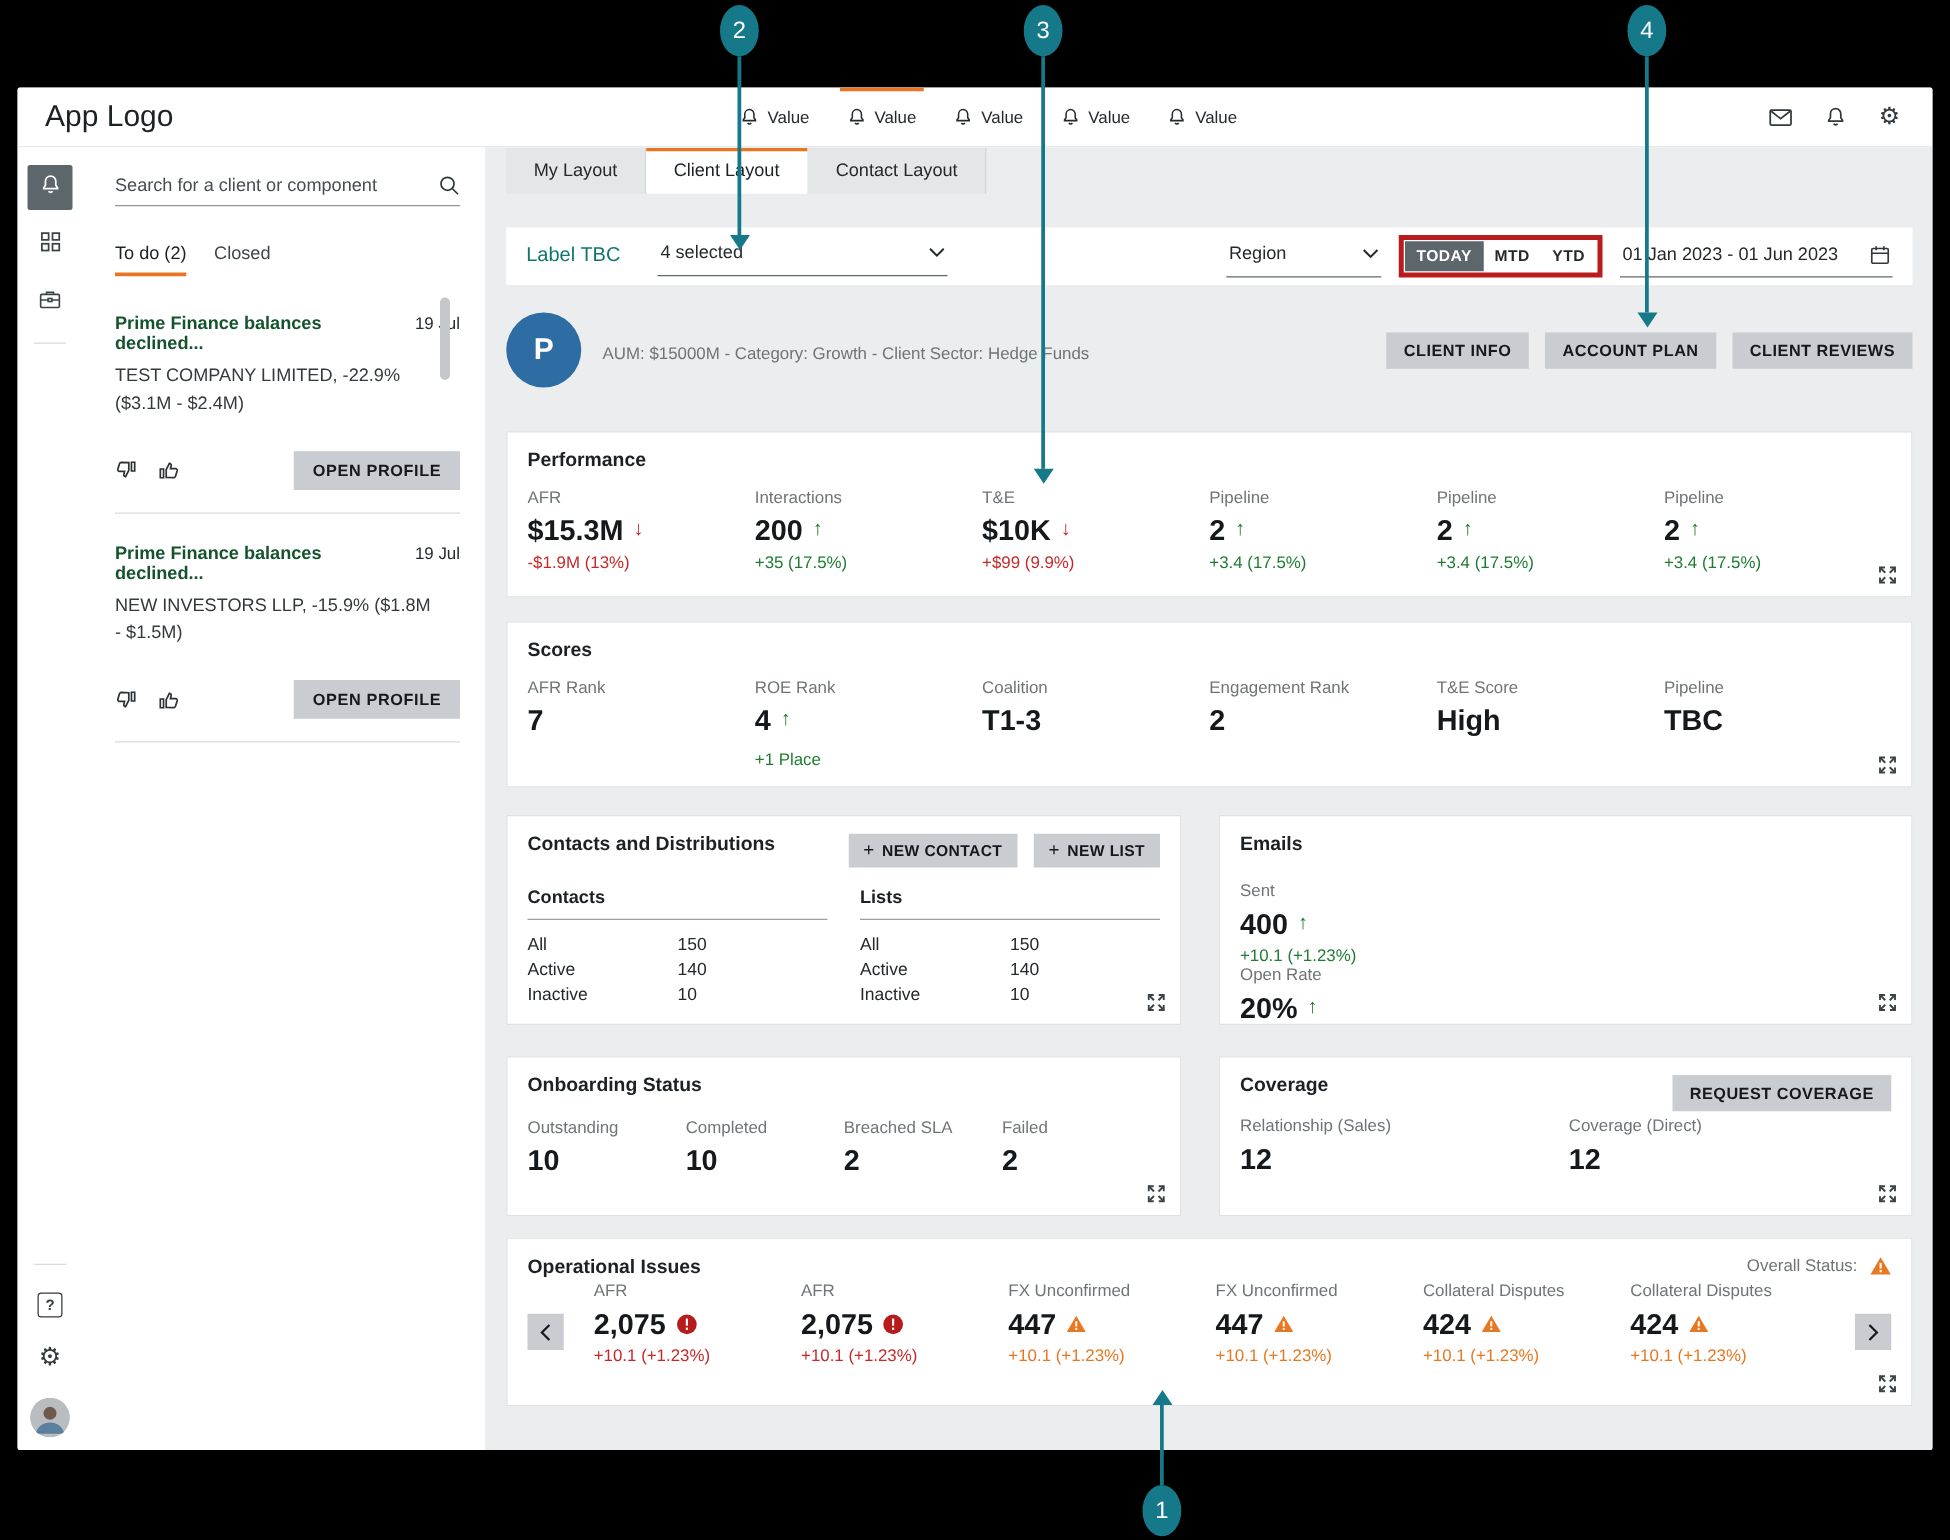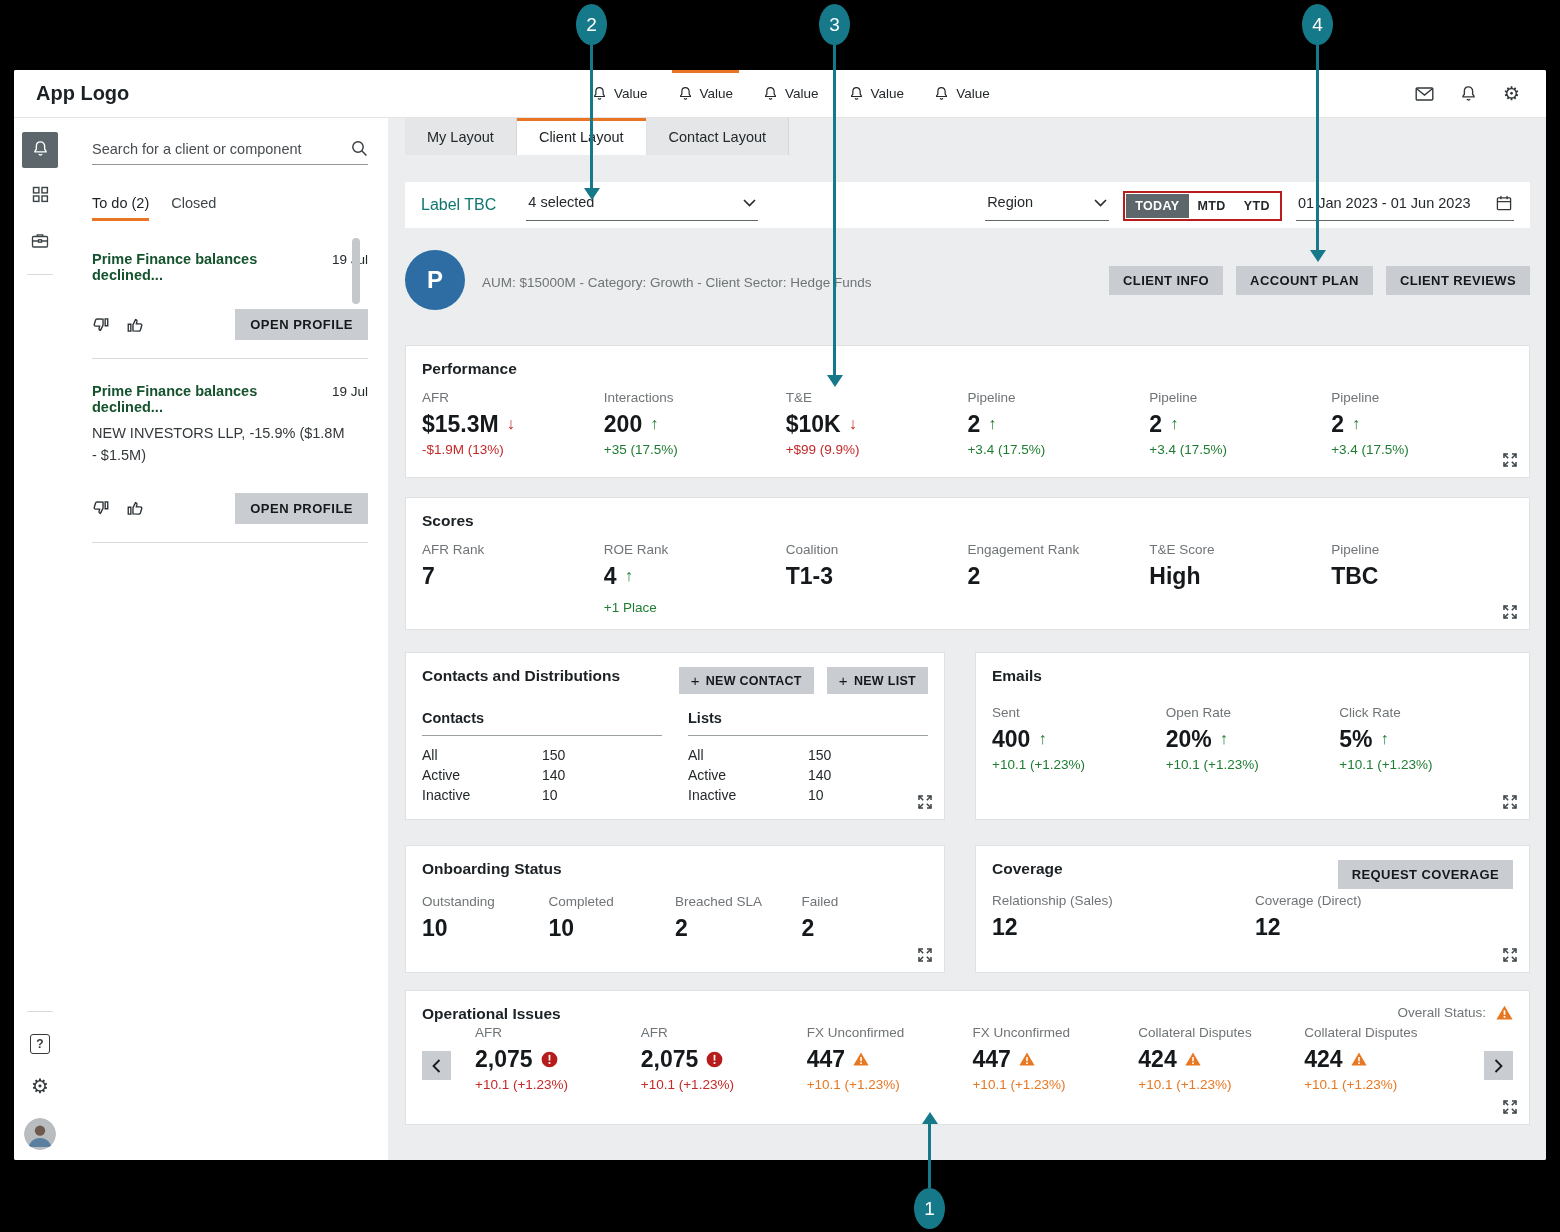--- a/index.html
+++ b/index.html
@@ -16,21 +16,21 @@
     background: #fff; border-radius: 2px; overflow: hidden;
   }
   [data-interactable="true"] { cursor: pointer; }
   input[data-interactable="true"] { cursor: text; }
 
   
   .topbar {
     height: 48px; display: flex; align-items: center; position: relative;
     border-bottom: 1px solid #e2e4e5; background: #fff; padding: 0 26px 0 22px;
   }
-  .logo { font-size: 20px; font-weight: 700; color: #1b2124; }
+  .logo { font-size: 24px; font-weight: 400; color: #1b2124; }
   .topnav { position: absolute; left: 578px; top: 0; bottom: 0; display: flex; align-items: stretch; gap: 30px; }
   .topnav-item { display: flex; align-items: center; gap: 7px; font-size: 13.5px; color: #24292c; position: relative; }
   .topnav-item .nicon { display: flex; color: #24292c; }
   .topnav-item.active::before {
     content: ""; position: absolute; top: 0; left: -6px; right: -6px; height: 3px; background: #E87424;
   }
   .topbar-icons { margin-left: auto; display: flex; align-items: center; gap: 26px; }
   .tbi { display: flex; align-items: center; color: #32383c; }
   .tbi-gear { font-size: 19px; line-height: 1; color: #32383c; }
 
@@ -73,21 +73,21 @@
   .ltab { display: flex; align-items: center; padding: 0 22px; font-size: 14.5px; color: #24292c; background: #e4e6e8; border-right: 1px solid #d4d7d8; }
   .ltab.active { background: #fff; color: #1b2124; box-shadow: inset 0 3px 0 #E87424; border-right: 1px solid #e0e2e3; }
 
   .filter-bar { margin: 27px 16px 0 17px; height: 46px; background: #fff; display: flex; align-items: center; padding: 0 16px; }
   .f-label { font-size: 16px; color: #0f766e; }
   .dd { display: flex; align-items: center; justify-content: space-between; border-bottom: 1px solid #60686c; padding: 3px 2px 9px 2px; }
   .dd-value { font-size: 14.5px; color: #24292c; }
   .dd-multi { width: 232px; margin-left: 30px; }
   .f-right { margin-left: auto; display: flex; align-items: flex-end; }
   .dd-region { width: 124px; }
-  .range-toggle { display: flex; align-items: center; border: 2px solid #b91c1c; background: #fff; margin-left: 14px; padding: 1px; }
+  .range-toggle { display: flex; align-items: center; border: 4px solid #b91c1c; background: #fff; margin-left: 14px; padding: 1px; }
   .range-opt { font-size: 12.5px; font-weight: 700; letter-spacing: .4px; color: #24292c; padding: 5px 9px; }
   .range-opt.active { background: #5d666b; color: #fff; }
   .date-ctl { width: 218px; margin-left: 14px; }
   .cal-ico { color: #32383c; display: flex; }
 
   .client-row { margin: 22px 16px 0 17px; display: flex; align-items: center; }
   .client-avatar { width: 60px; height: 60px; border-radius: 50%; background: #2d6da3; color: #fff; font-size: 24px; font-weight: 700; display: flex; align-items: center; justify-content: center; flex: none; }
   .client-text { margin-left: 17px; }
   .client-name-row { display: flex; align-items: center; gap: 14px; }
   .client-name { font-size: 21px; font-weight: 600; color: #1b2124; }
@@ -128,21 +128,21 @@
   .title-row .btns { margin-left: auto; display: flex; gap: 13px; }
   .gbtn-sm { background: #c9ccd0; border: 0; font-family: inherit; font-size: 12.5px; font-weight: 700; letter-spacing: .3px; color: #15191c; padding: 6px 12px; display: flex; align-items: center; gap: 6px; white-space: nowrap; }
   .plus { font-size: 15px; font-weight: 400; line-height: 1; }
 
   .cgroups { display: flex; gap: 26px; margin-top: 16px; }
   .cgroup { flex: 1; }
   .cgroup-h { font-size: 14.5px; font-weight: 700; color: #1b2124; padding-bottom: 9px; border-bottom: 1px solid #9aa0a2; }
   .cgrows { margin-top: 9px; }
   .cgrow { display: grid; grid-template-columns: 120px auto; font-size: 14px; color: #24292c; padding: 2px 0; }
 
-  .grid3 { display: grid; grid-template-columns: repeat(3, 1fr); margin-top: 20px; }
+  .grid3 { display: grid; grid-template-columns: repeat(1, 1fr); margin-top: 20px; }
   .grid4 { display: grid; grid-template-columns: repeat(4, 1fr); margin-top: 16px; }
   .grid2c { display: grid; grid-template-columns: 263px 1fr; margin-top: 4px; }
 
   .card-operational { margin-top: 17px; height: 135px; }
   .op-right { margin-left: auto; display: flex; align-items: center; gap: 10px; font-size: 13.5px; color: #6f7477; }
   .carousel { display: flex; align-items: center; margin-top: 2px; }
   .nav-arrow { width: 29px; height: 29px; background: #c9ccd0; border: 0; display: flex; align-items: center; justify-content: center; color: #15191c; flex: none; align-self: center; margin-top: 14px; }
   .op-grid { display: grid; grid-template-columns: repeat(6, 1fr); flex: 1; margin: 0 14px 0 24px; }
   .vicon { display: flex; }
 
@@ -283,20 +283,21 @@
           <div class="side-tab" data-interactable="true"><span data-interactable="false">Closed</span></div>
         </div>
 
         <div class="todo-list" data-interactable="false">
 
           <div class="todo-item" data-interactable="false">
             <div class="todo-head">
               <div class="todo-title" data-interactable="false">Prime Finance balances declined...</div>
               <div class="todo-date" data-interactable="false">19 Jul</div>
             </div>
+            <div class="todo-body" data-interactable="false">TEST COMPANY LIMITED, -22.9% ($3.1M - $2.4M)</div>
             <div class="todo-actions">
               <span class="thumb" data-interactable="true">
                   <svg width="18" height="18" viewBox="0 0 16 16" transform="rotate(180)">
                     <g fill="none" stroke="currentColor" stroke-width="1.2">
                       <path d="M2 7.3h2.3v6.2H2z"></path>
                       <path d="M6.2 13.2V7.8l2.3-4.6c.9.2 1.4.9 1.2 1.8L9.2 7h3.6c.8 0 1.4.7 1.2 1.5l-1.2 3.9c-.2.6-.7 1-1.3 1z"></path>
                     </g>
                   </svg>
                 </span>
               <span class="thumb" data-interactable="true">

